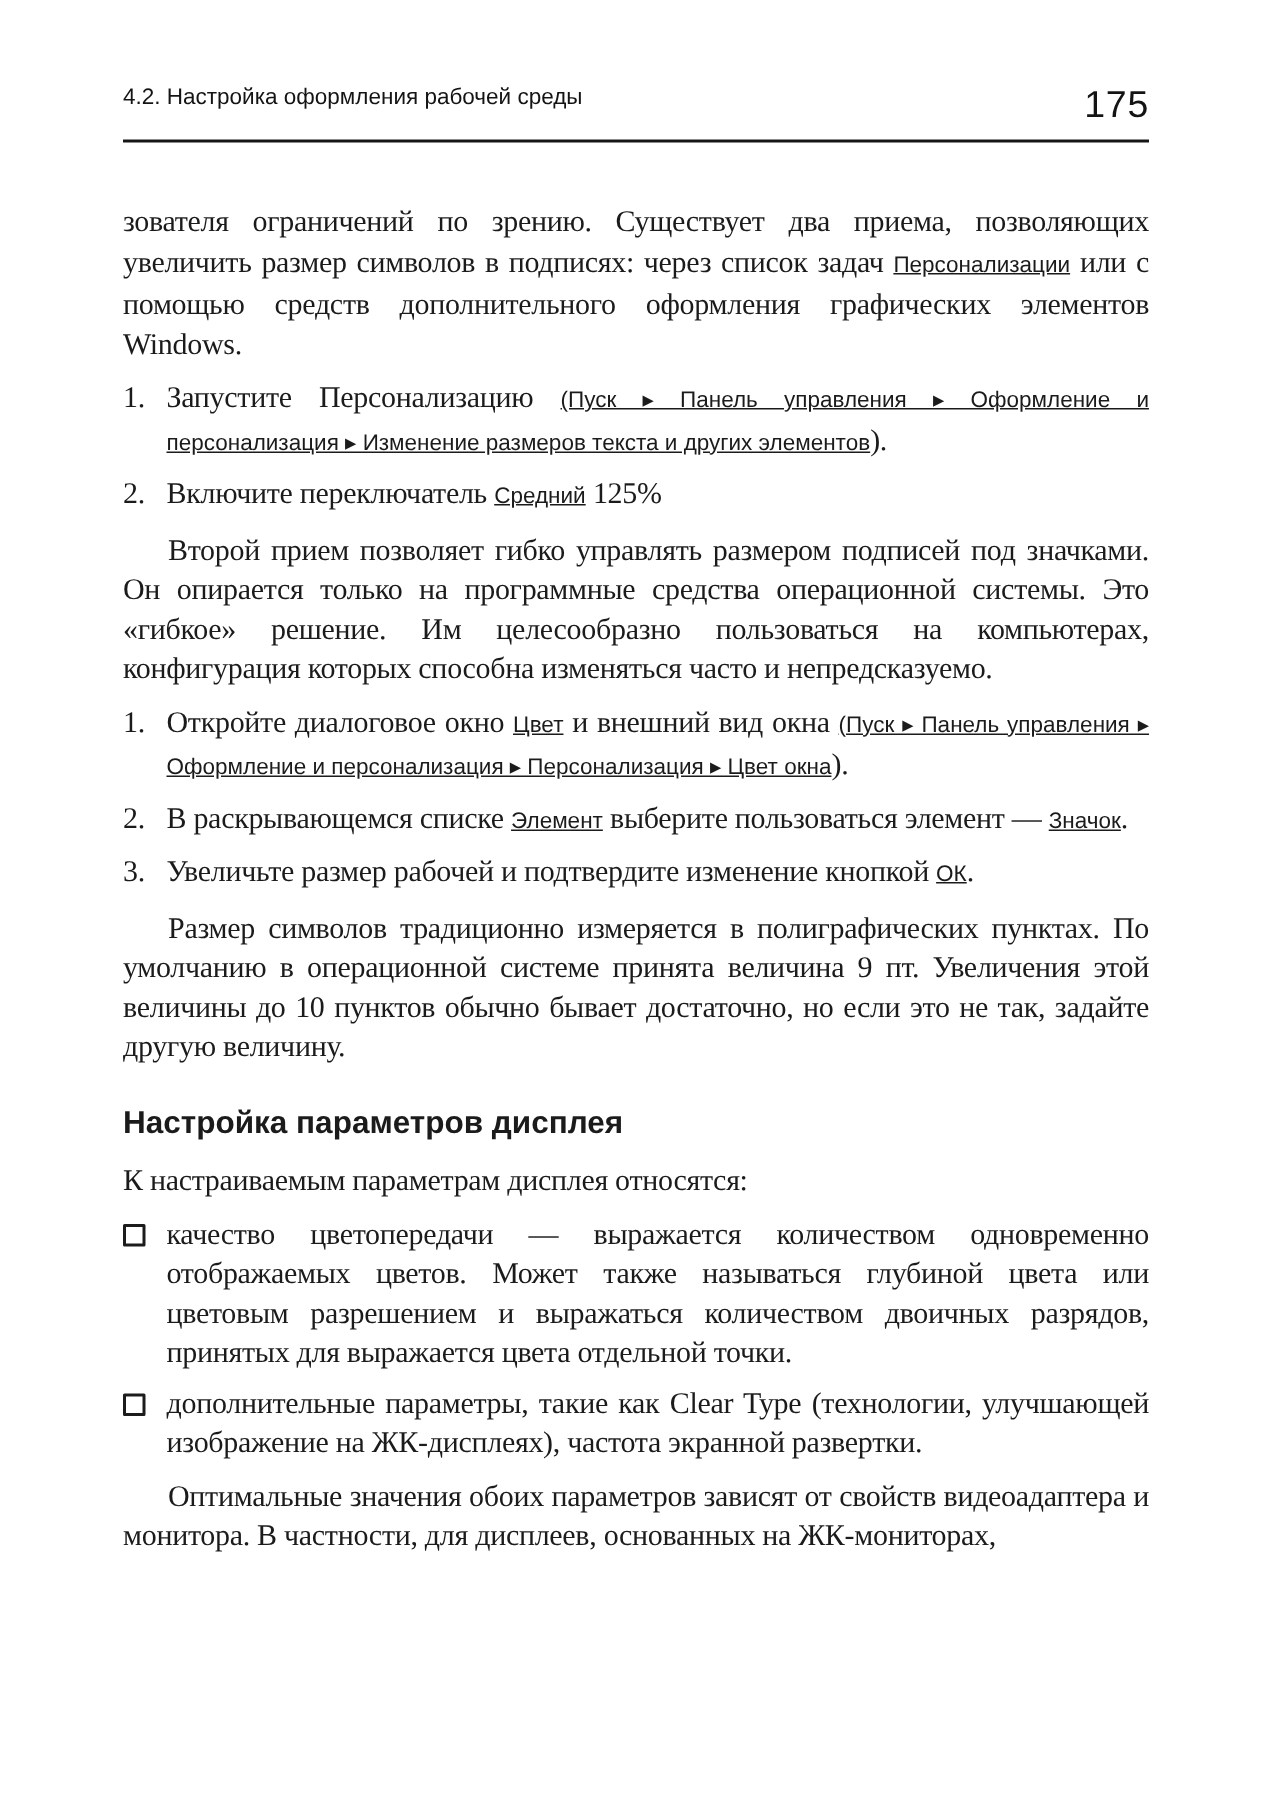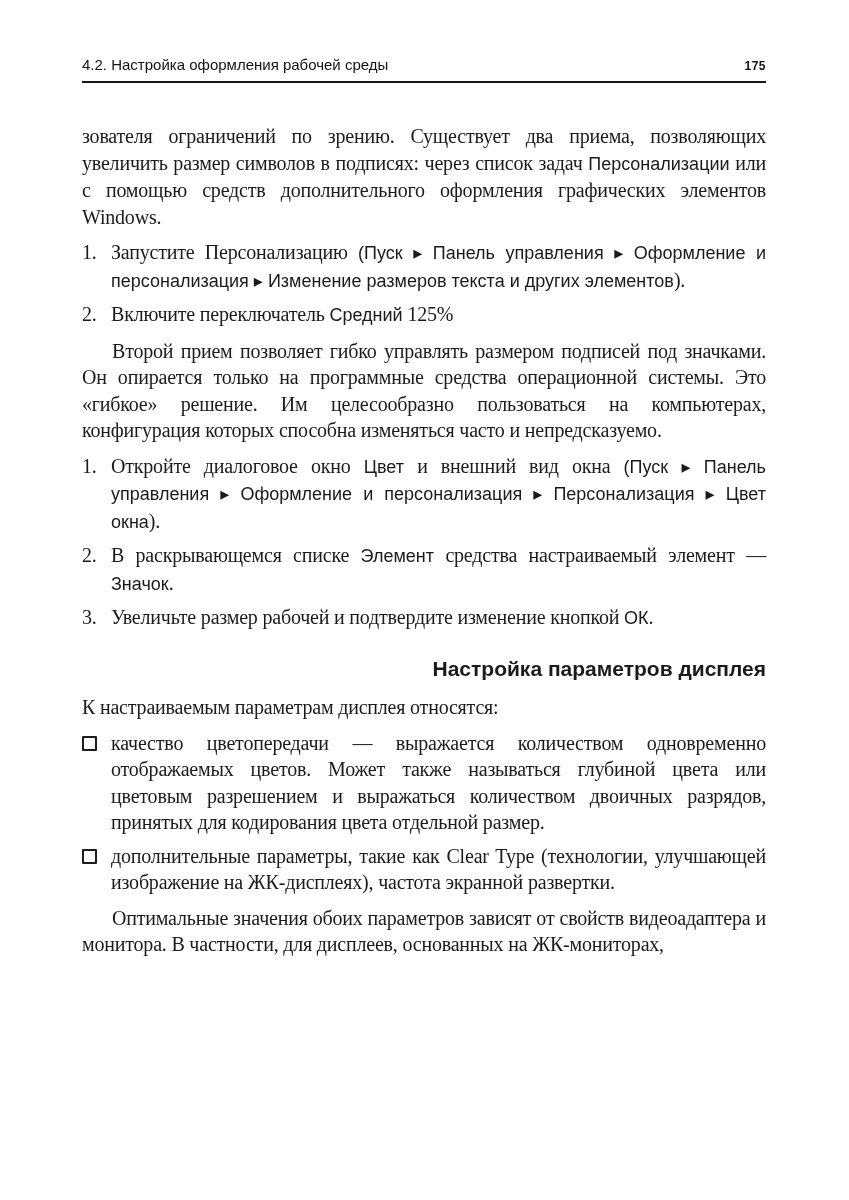--- a/index.html
+++ b/index.html
@@ -11,53 +11,54 @@
     overflow:hidden;
   }
   .inner {
     position:absolute;
     left:82px; top:56px;
     width:684px;
   }
   .running-header {
     display:flex;
     justify-content:space-between;
-    align-items:flex-end;
+    align-items:flex-start;
     font-family:"Liberation Sans", sans-serif;
     font-size:15px;
     color:#141414;
     padding-bottom:8px;
     border-bottom:2px solid #161616;
   }
   .running-header .page-num {
-    font-weight:bold;
-    font-size:12px;
+    font-weight:normal;
+    font-size:25px;
     letter-spacing:0.5px;
   }
   main {
     margin-top:40px;
     font-family:"Liberation Serif", serif;
     font-size:20px;
     line-height:26.5px;
     text-align:justify;
     letter-spacing:-0.2px;
   }
   p { margin:0; }
   .ind { text-indent:30px; }
   .ui {
     font-family:"Liberation Sans", sans-serif;
-    font-size:18px;
+    font-size:15px;
     letter-spacing:0;
+    text-decoration:underline;
   }
   h2.section-heading {
     font-family:"Liberation Sans", sans-serif;
     font-size:21px;
     font-weight:bold;
     letter-spacing:0;
-    text-align:right;
+    text-align:left;
     margin:24px 0 12px 0;
   }
   .plist {
     margin:9px 0;
     padding:0;
   }
   .li {
     display:flex;
     margin:0 0 7px 0;
   }
@@ -110,39 +111,40 @@
 
       <p class="ind">Второй прием позволяет гибко управлять размером подписей под значками. Он опирается только на программные средства операционной системы. Это «гибкое» решение. Им целесообразно пользоваться на компьютерах, конфигурация которых способна изменяться часто и непредсказуемо.</p>
 
       <ol class="plist">
         <li class="li">
           <span class="marker">1.</span>
           <span class="litext"><span>Откройте диалоговое окно </span><span class="ui">Цвет</span><span> и внешний вид окна </span><span class="ui">(Пуск ▸ Панель управления ▸ Оформление и персонализация ▸ Персонализация ▸ Цвет окна</span><span>).</span></span>
         </li>
         <li class="li">
           <span class="marker">2.</span>
-          <span class="litext"><span>В раскрывающемся списке </span><span class="ui">Элемент</span><span> средства настраиваемый элемент — </span><span class="ui">Значок</span><span>.</span></span>
+          <span class="litext"><span>В раскрывающемся списке </span><span class="ui">Элемент</span><span> выберите пользоваться элемент — </span><span class="ui">Значок</span><span>.</span></span>
         </li>
         <li class="li">
           <span class="marker">3.</span>
           <span class="litext"><span>Увеличьте размер рабочей и подтвердите изменение кнопкой </span><span class="ui">ОК</span><span>.</span></span>
         </li>
       </ol>
 
+      <p class="ind">Размер символов традиционно измеряется в полиграфических пунктах. По умолчанию в операционной системе принята величина 9 пт. Увеличения этой величины до 10 пунктов обычно бывает достаточно, но если это не так, задайте другую величину.</p>
 
       <h2 class="section-heading">Настройка параметров дисплея</h2>
 
       <p>К настраиваемым параметрам дисплея относятся:</p>
 
       <ul class="plist">
         <li class="li">
           <span class="sqwrap">
               <i class="sq"></i>
             </span>
-          <span class="litext">качество цветопередачи — выражается количеством одновременно отображаемых цветов. Может также называться глубиной цвета или цветовым разрешением и выражаться количеством двоичных разрядов, принятых для кодирования цвета отдельной размер.</span>
+          <span class="litext">качество цветопередачи — выражается количеством одновременно отображаемых цветов. Может также называться глубиной цвета или цветовым разрешением и выражаться количеством двоичных разрядов, принятых для выражается цвета отдельной точки.</span>
         </li>
         <li class="li">
           <span class="sqwrap">
               <i class="sq"></i>
             </span>
           <span class="litext">дополнительные параметры, такие как Clear Type (технологии, улучшающей изображение на ЖК-дисплеях), частота экранной развертки.</span>
         </li>
       </ul>
 
       <p class="ind">Оптимальные значения обоих параметров зависят от свойств видеоадаптера и монитора. В частности, для дисплеев, основанных на ЖК-мониторах,</p>

